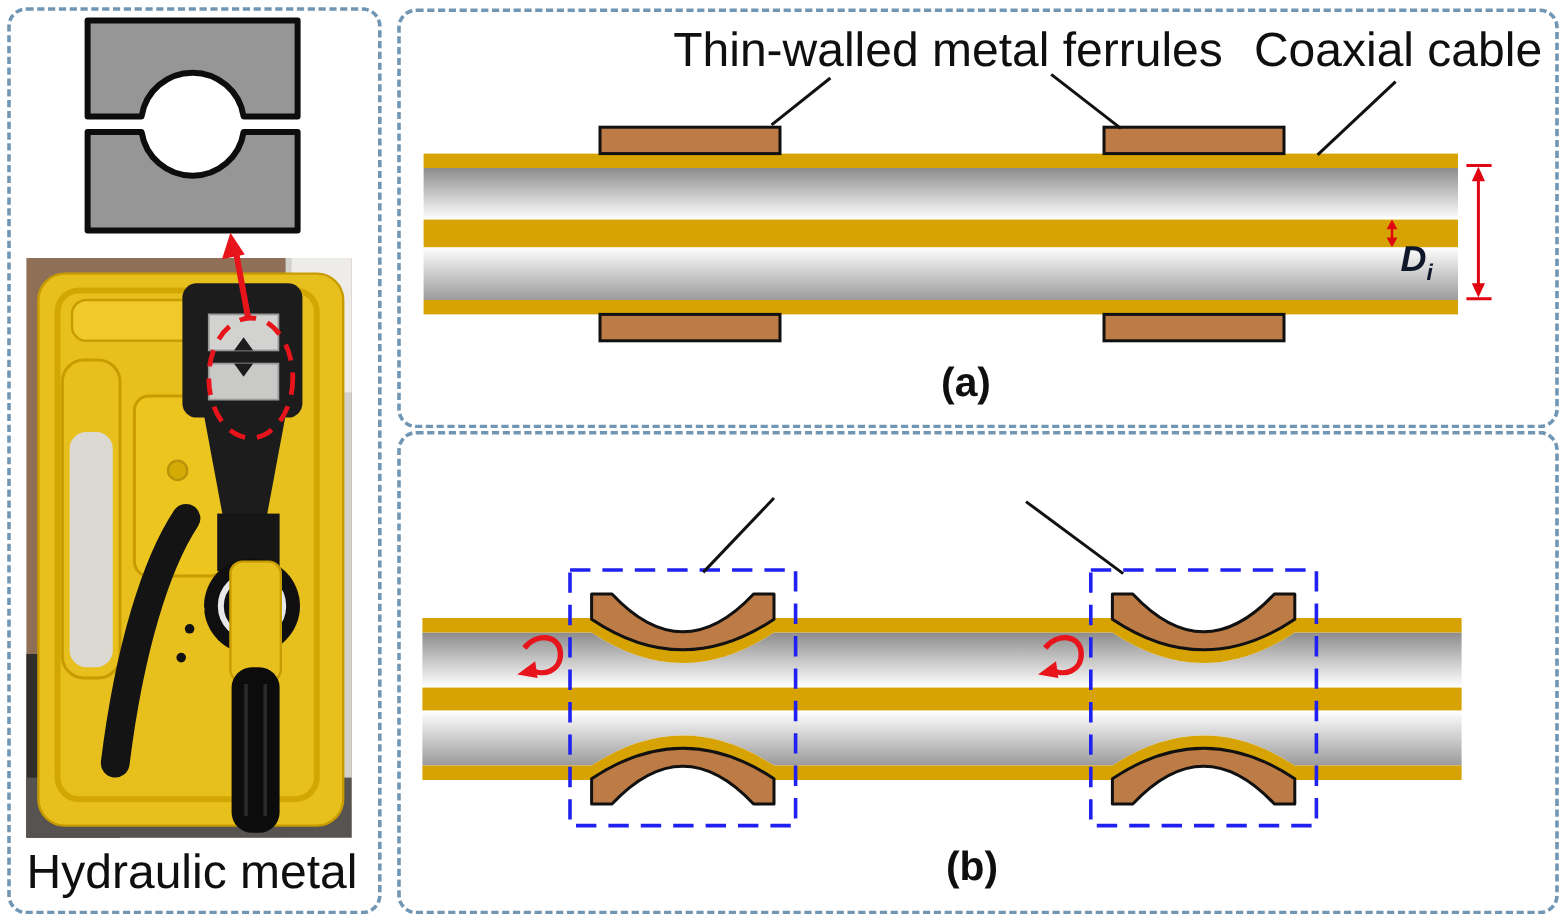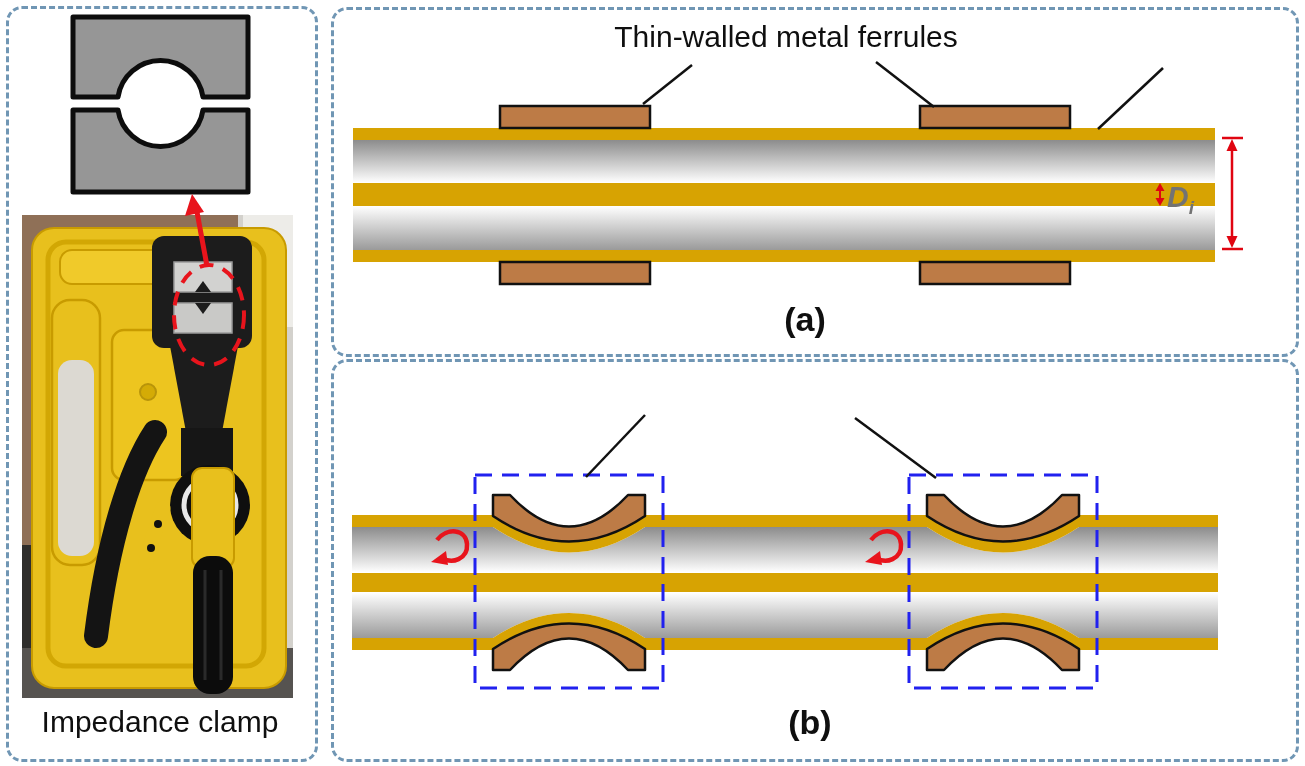--- a/index.html
+++ b/index.html
@@ -8,25 +8,25 @@
     font-family:"Liberation Sans", sans-serif;color:#0f0f0f;
   }
   .panel{
     position:absolute;border:3px dashed #7096b4;border-radius:16px;background:transparent;
   }
   #panel-left{left:6px;top:6px;width:306px;height:750px;}
   #panel-a{left:331px;top:7px;width:962px;height:344px;}
   #panel-b{left:331px;top:359px;width:962px;height:397px;}
   .svglayer{position:absolute;pointer-events:none;}
   .lbl{
-    position:absolute;text-align:center;font-size:30px;line-height:1.1;color:#0f0f0f;
+    position:absolute;text-align:center;font-size:40px;line-height:1.1;color:#0f0f0f;
     white-space:nowrap;
   }
   .lbl-sub{font-weight:bold;font-size:34px;}
-  .dim-label{position:absolute;color:#737373;white-space:nowrap;}
+  .dim-label{position:absolute;color:#0f172a;white-space:nowrap;margin-top:20px;}
   .dim-main{font-style:italic;font-weight:bold;font-size:30px;}
   .dim-sub{font-style:italic;font-weight:bold;font-size:19px;vertical-align:-7px;}
   .dim-outer .dim-main{font-size:34px;}
   .dim-outer .dim-sub{font-size:22px;vertical-align:-9px;}
 </style>
 </head>
 <body>
 
 <div id="stage">
 
@@ -157,23 +157,24 @@
     </g>
     <g>
       <path d="M437,540 C447,527 466,529 467,544 C468,559 452,565 441,557" fill="none" stroke="#e8141c" stroke-width="4.5"></path>
       <polygon points="431,562 446,551 448,565" fill="#e8141c"></polygon>
       <path d="M871,540 C881,527 900,529 901,544 C902,559 886,565 875,557" fill="none" stroke="#e8141c" stroke-width="4.5"></path>
       <polygon points="865,562 880,551 882,565" fill="#e8141c"></polygon>
     </g>
   </svg>
 
   <div class="lbl" style="left:561px;top:20px;width:450px;">Thin-walled metal ferrules</div>
+  <div class="lbl" style="left:1040px;top:20px;width:250px;">Coaxial cable</div>
   <div class="lbl lbl-sub" style="left:755px;top:301px;width:100px;">(a)</div>
 
   <div class="dim-label" style="left:1167px;top:180px;"><span class="dim-main">D</span><span class="dim-sub">i</span></div>
 
   <div class="dim-label dim-outer" style="left:1316px;top:173px;"><span class="dim-main">D</span><span class="dim-sub">o</span></div>
 
   <div class="lbl lbl-sub" style="left:760px;top:704px;width:100px;">(b)</div>
 
-  <div class="lbl" style="left:8px;top:705px;width:304px;">Impedance clamp</div>
+  <div class="lbl" style="left:8px;top:705px;width:304px;">Hydraulic metal</div>
 
 </div>
 
 </body></html>

